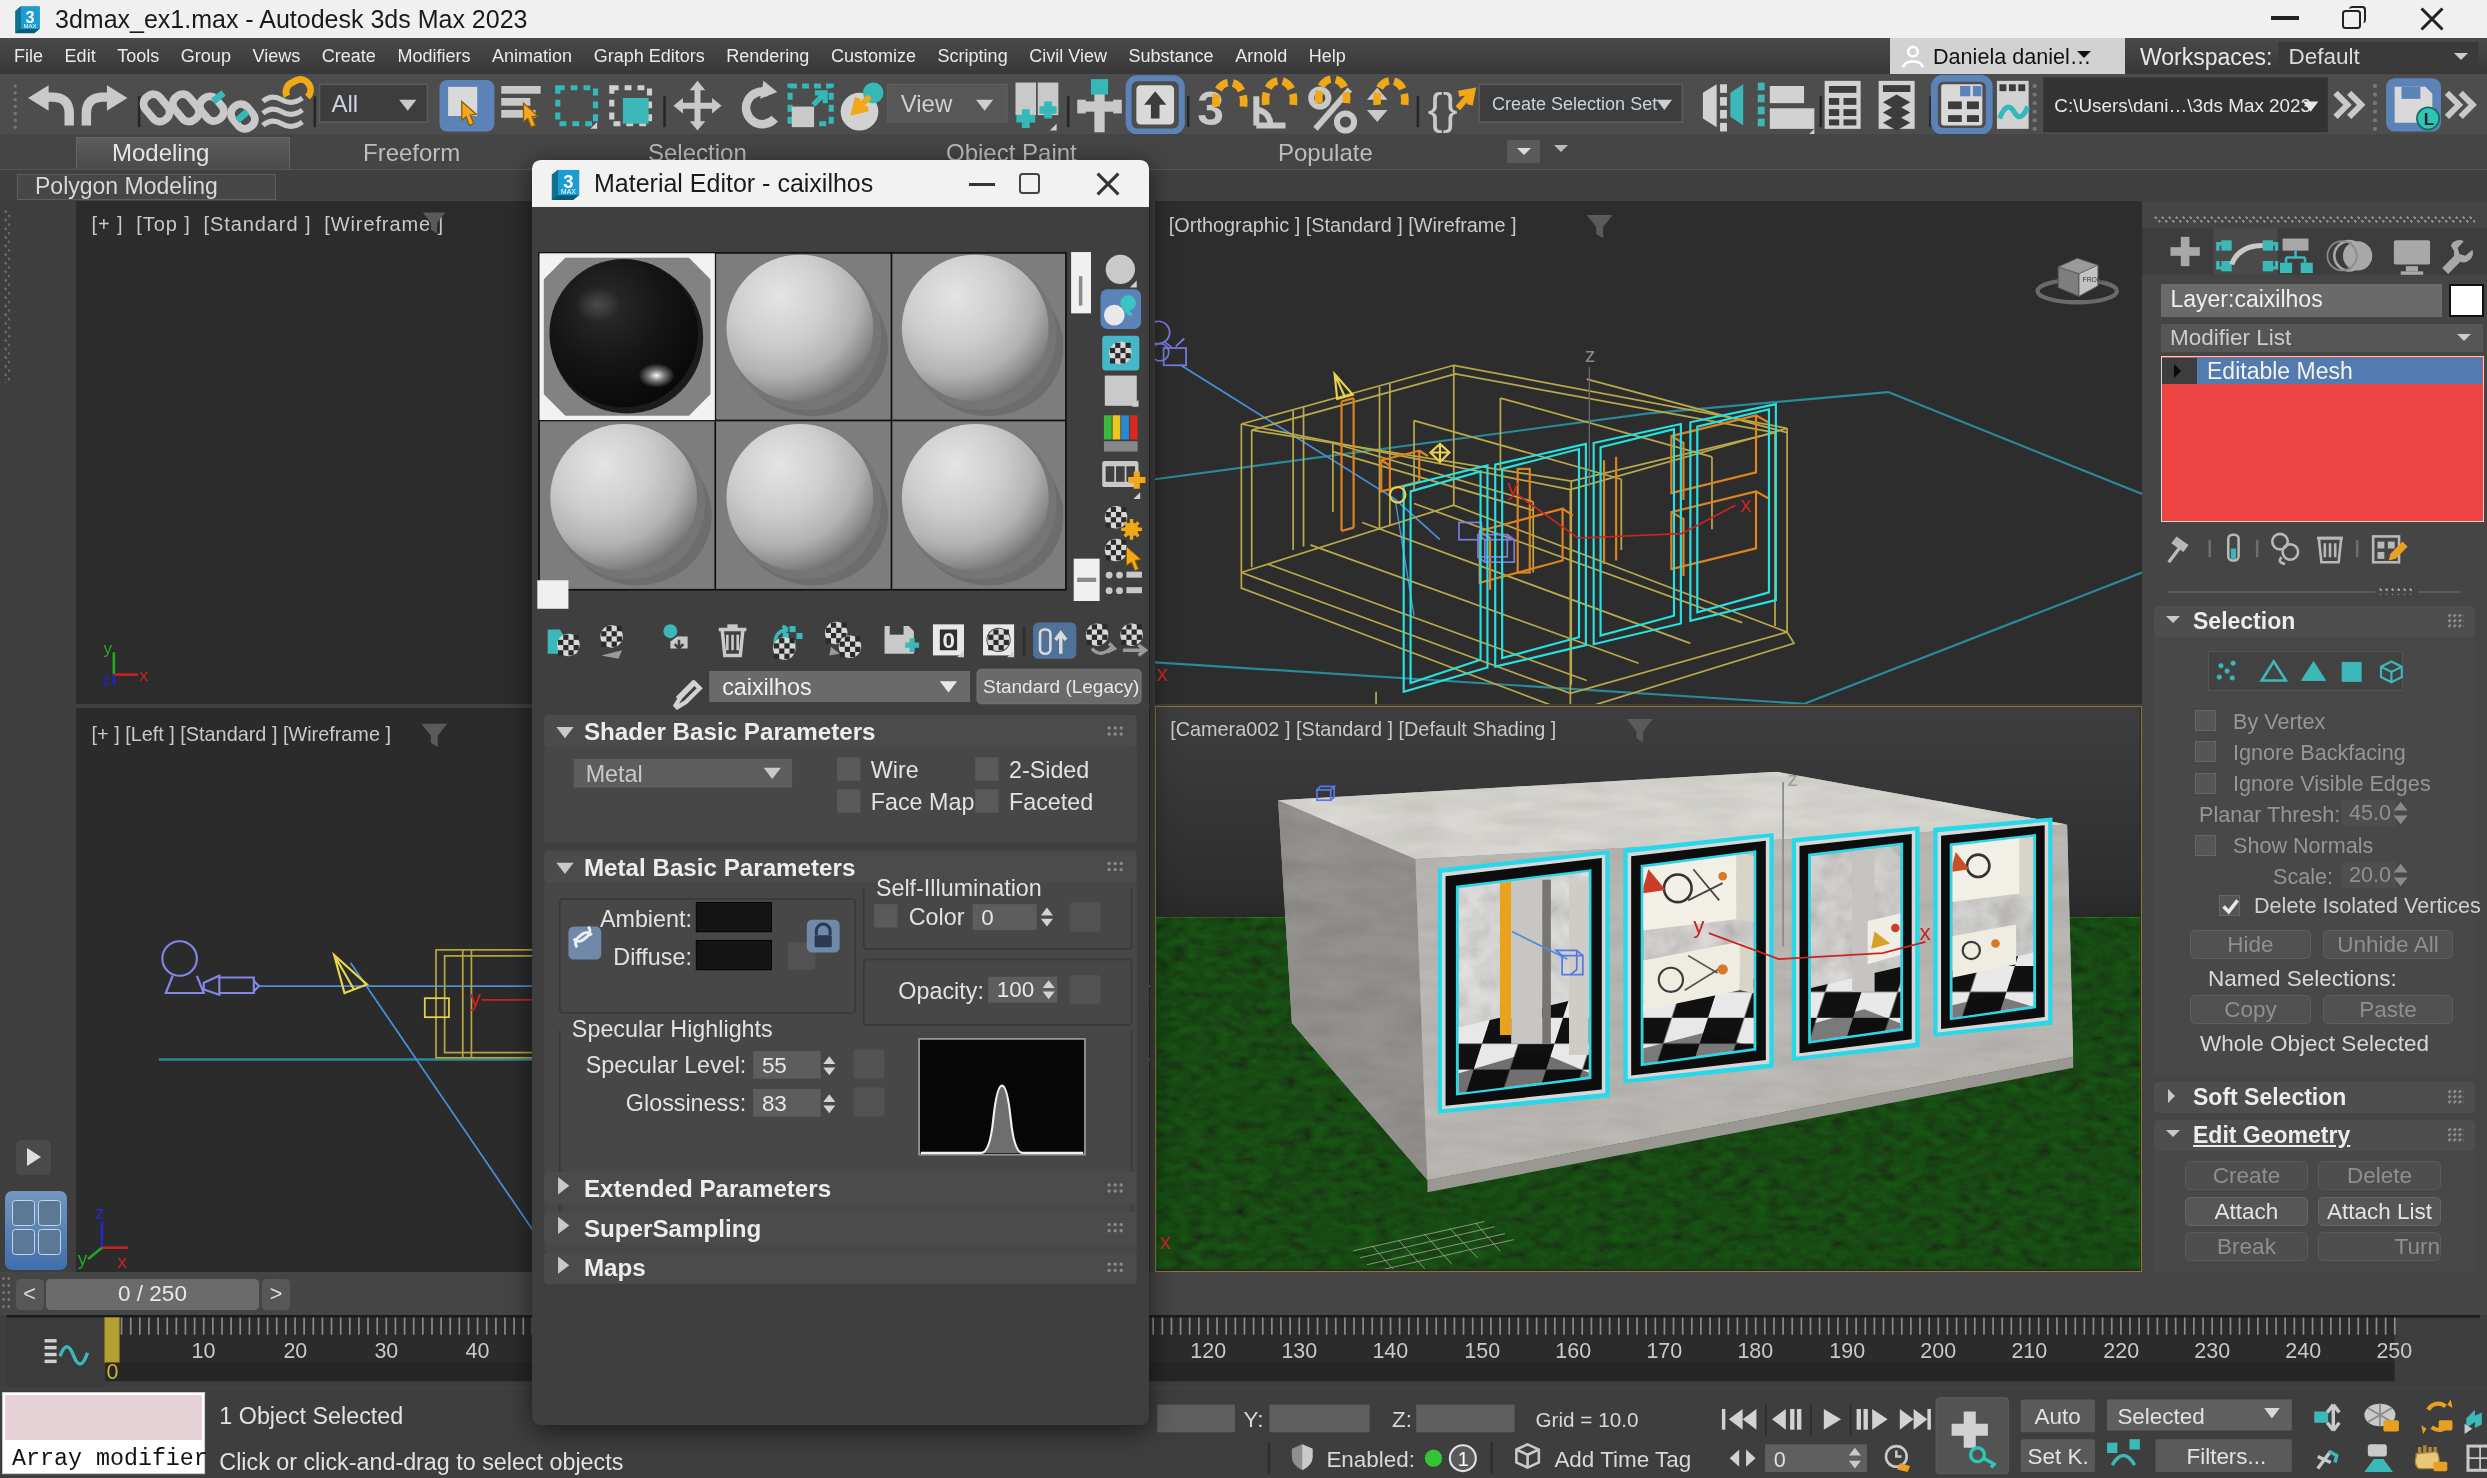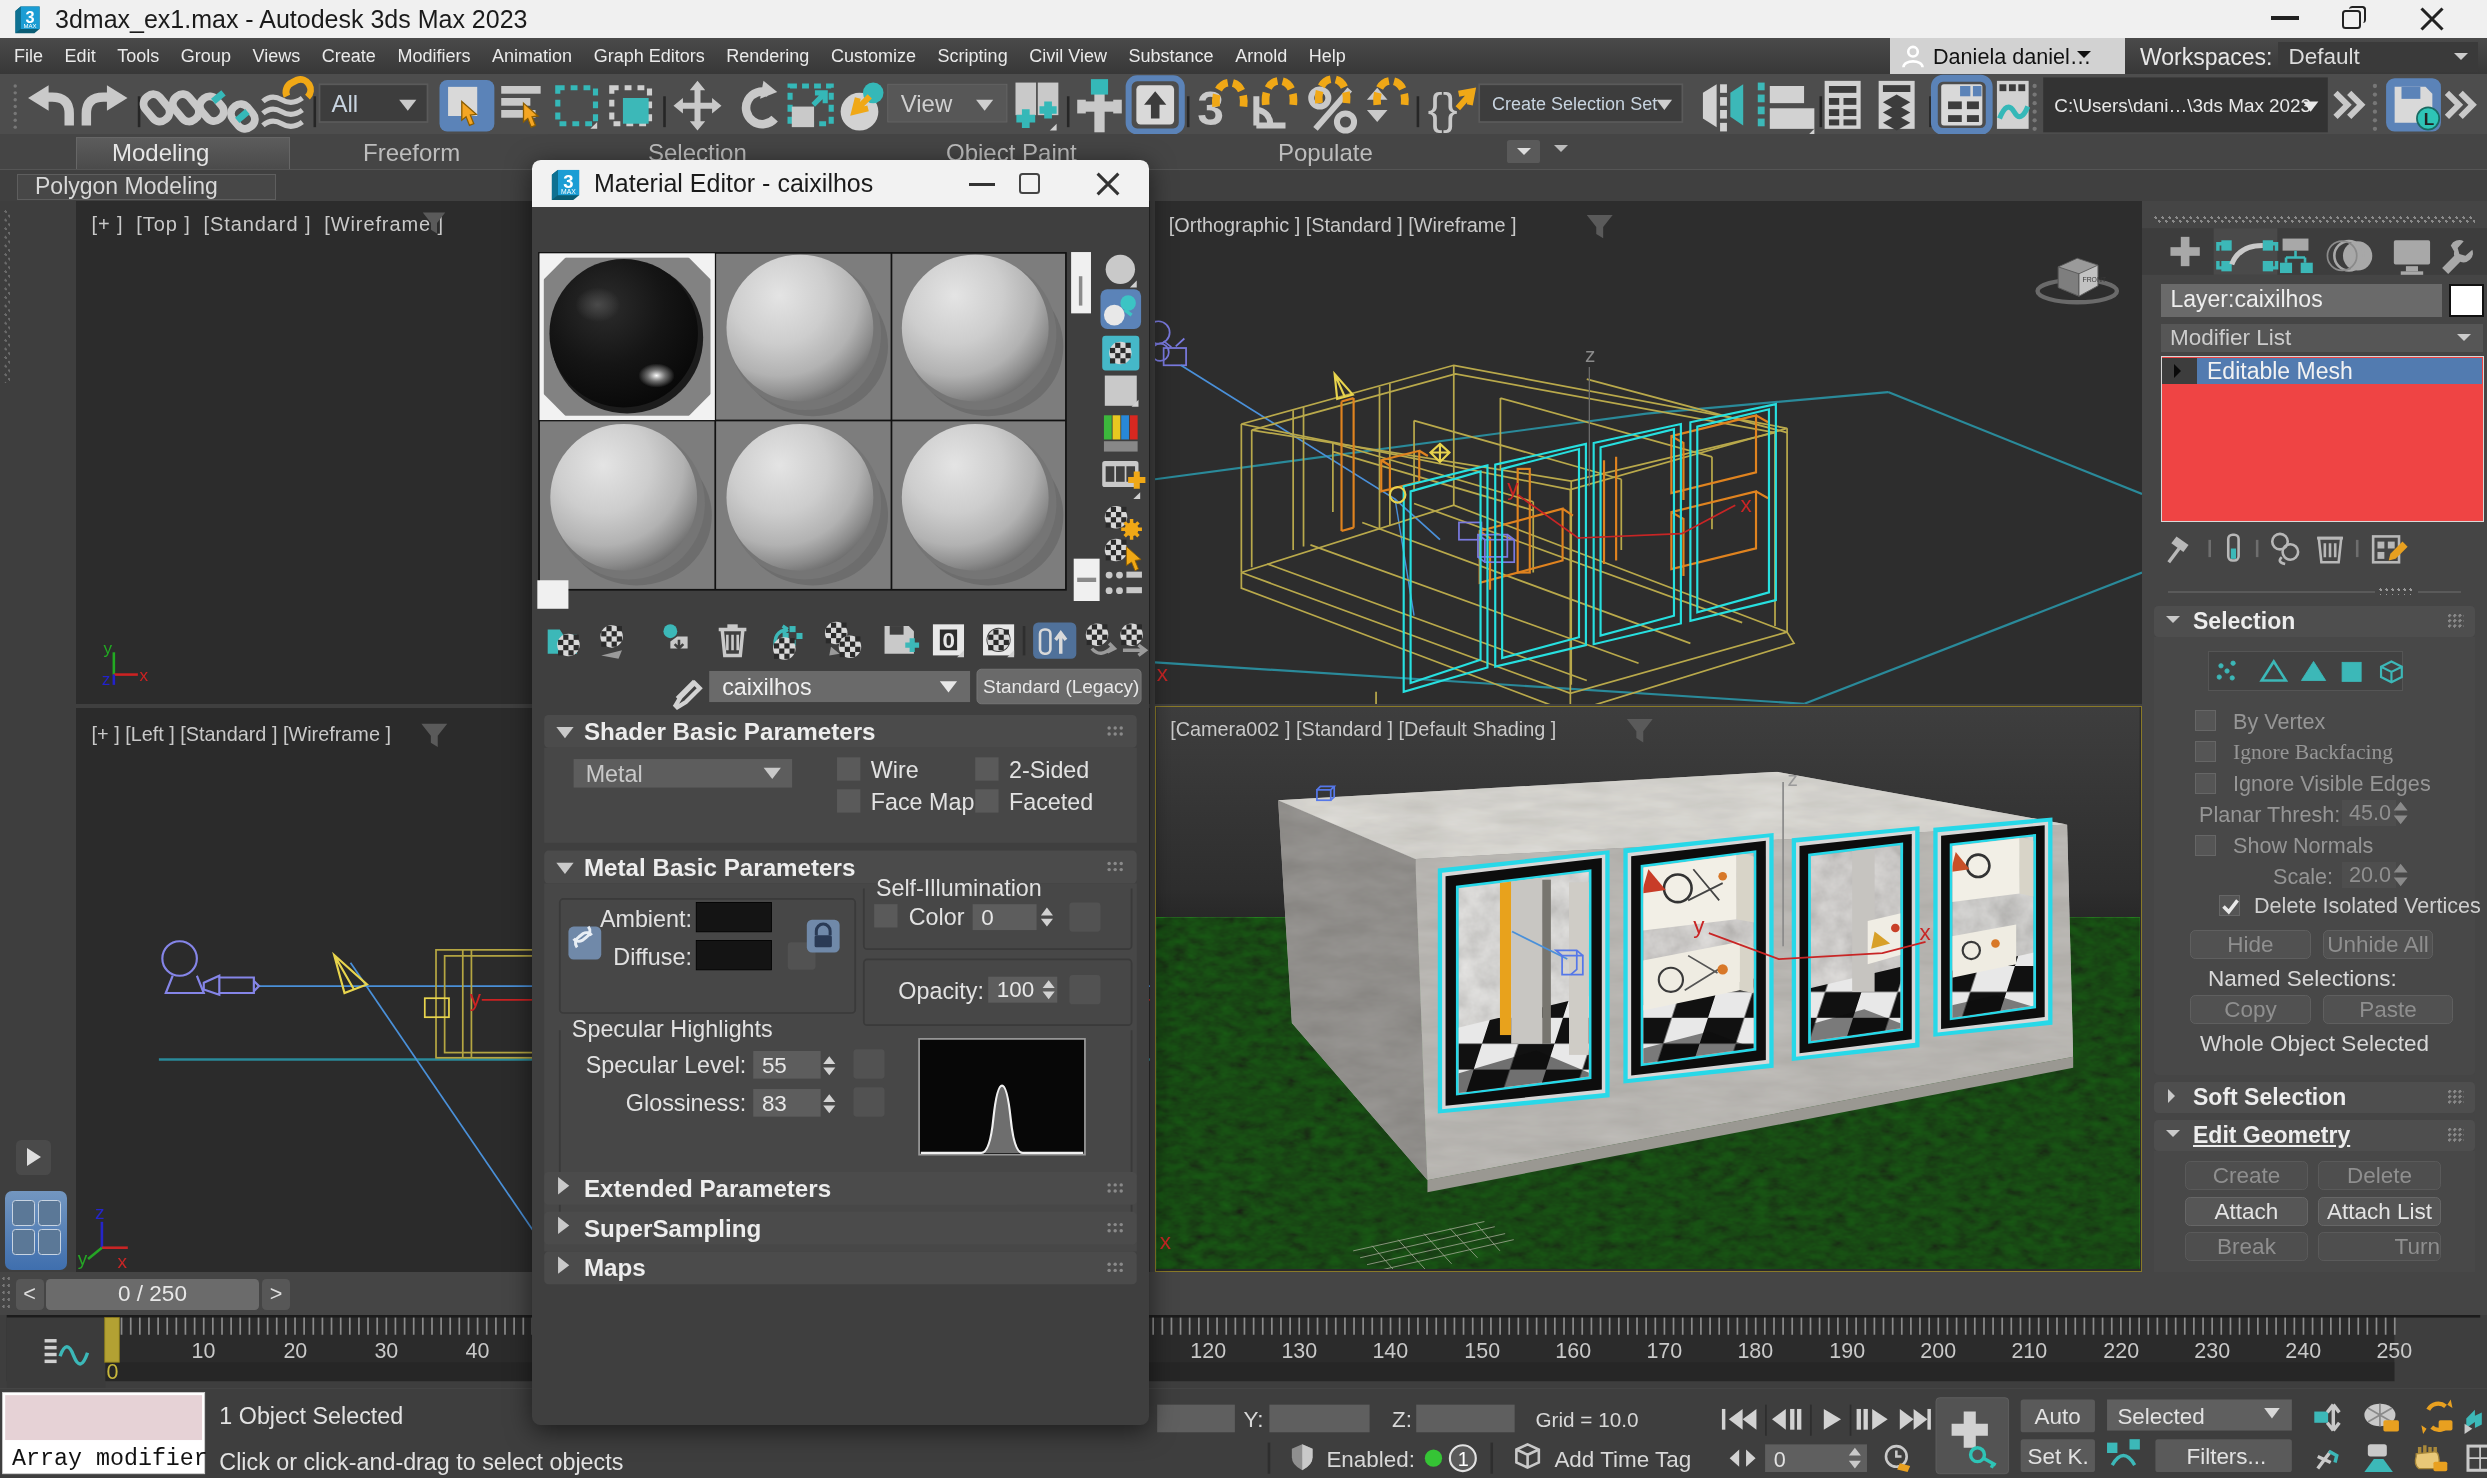--- a/index.html
+++ b/index.html
@@ -776,21 +776,21 @@
           <rect x="155" y="13" width="22" height="22"></rect>
           <g transform="translate(200,10)">
               <path d="M0 8 L12 2 L24 8 L24 20 L12 26 L0 20 Z M0 8 L12 14 L24 8 M12 14 V26" fill="none" stroke-width="2.5"></path>
             </g>
         </g>
       </svg>
 
       <div class="abs" style="left:41px;top:73px;width:21px;height:21px;background:#555;border:0.9px solid #666;"></div>
       <div class="abs" style="left:79px;top:72px;color:#969696;font-size:21.6px;">By Vertex</div>
       <div class="abs" style="left:41px;top:104px;width:21px;height:21px;background:#555;border:0.9px solid #666;"></div>
-      <div class="abs" style="left:79px;top:103px;color:#969696;font-size:21.6px;font-family:Liberation Serif, serif;">Ignore Backfacing</div>
+      <div class="abs" style="left:79px;top:103px;color:#969696;font-size:21.6px;">Ignore Backfacing</div>
       <div class="abs" style="left:41px;top:136px;width:21px;height:21px;background:#555;border:0.9px solid #666;"></div>
       <div class="abs" style="left:79px;top:134px;color:#969696;font-size:21.6px;">Ignore Visible Edges</div>
       <div class="abs" style="left:45px;top:165px;color:#969696;font-size:21.6px;">Planar Thresh:</div>
       <div class="abs" style="left:188px;top:163px;width:54px;height:26px;background:#4e4e4e;color:#909090;padding-left:7px;font-size:21.6px;">45.0</div>
       <svg class="abs" style="left:238px;top:163px" width="17.3" height="26" viewBox="0 0 20 30">
           <path d="M10 2 l8 10 h-16 Z M10 28 l8-10 h-16 Z" fill="#8a8a8a"></path>
         </svg>
       <div class="abs" style="left:41px;top:198px;width:21px;height:21px;background:#555;border:0.9px solid #666;"></div>
       <div class="abs" style="left:79px;top:196px;color:#969696;font-size:21.6px;">Show Normals</div>
       <div class="abs" style="left:119px;top:227px;color:#969696;font-size:21.6px;">Scale:</div>
@@ -798,21 +798,21 @@
       <svg class="abs" style="left:238px;top:225px" width="17.3" height="26" viewBox="0 0 20 30">
           <path d="M10 2 l8 10 h-16 Z M10 28 l8-10 h-16 Z" fill="#8a8a8a"></path>
         </svg>
       <div class="abs" style="left:65px;top:258px;width:21px;height:21px;background:#555;border:0.9px solid #666;">
         <svg width="21" height="21" viewBox="0 0 24 24">
             <path d="M4 12 L10 18 L20 5" stroke="#e8e8e8" stroke-width="4" fill="none"></path>
           </svg>
       </div>
       <div class="abs" style="left:100px;top:256px;color:#cfcfcf;font-size:21.6px;white-space:nowrap;">Delete Isolated Vertices</div>
       <div class="abs" style="left:36px;top:293px;width:121px;height:29px;background:#515151;border:0.9px solid #5f5f5f;border-radius:5.2px;text-align:center;color:#8f8f8f;line-height:28px;">Hide</div>
-      <div class="abs" style="left:169px;top:293px;width:110px;height:29px;background:#515151;border:0.9px solid #5f5f5f;border-radius:5.2px;text-align:center;color:#8f8f8f;line-height:28px;">Unhide All</div>
+      <div class="abs" style="left:169px;top:293px;width:130px;height:29px;background:#515151;border:0.9px solid #5f5f5f;border-radius:5.2px;text-align:center;color:#8f8f8f;line-height:28px;">Unhide All</div>
       <div class="abs" style="left:54px;top:329px;color:#d8d8d8;">Named Selections:</div>
       <div class="abs" style="left:36px;top:358px;width:121px;height:29px;background:#515151;border:0.9px solid #5f5f5f;border-radius:5.2px;text-align:center;color:#8f8f8f;line-height:28px;">Copy</div>
       <div class="abs" style="left:169px;top:358px;width:130px;height:29px;background:#515151;border:0.9px solid #5f5f5f;border-radius:5.2px;text-align:center;color:#8f8f8f;line-height:28px;">Paste</div>
       <div class="abs" style="left:0;top:394px;width:321px;text-align:center;color:#d8d8d8;">Whole Object Selected</div>
     </div>
 
     <div class="abs" style="left:12px;top:881px;width:321px;height:31px;background:#4e4e4e;border-radius:4.3px;">
       <div class="abs" style="left:14px;top:7px;width:0;height:0;border:7.8px solid transparent;border-left-color:#c9c9c9;"></div>
       <div class="abs" style="left:39px;top:1.7px;font-weight:bold;font-size:23px;color:#ededed;">Soft Selection</div>
       <div class="abs" style="left:294px;top:7.8px;width:15.5px;height:15.5px;background-image:radial-gradient(circle at 1.7px 1.7px,#8a8a8a 1.4px,transparent 1.4px);background-size:5.2px 5.2px;"></div>

